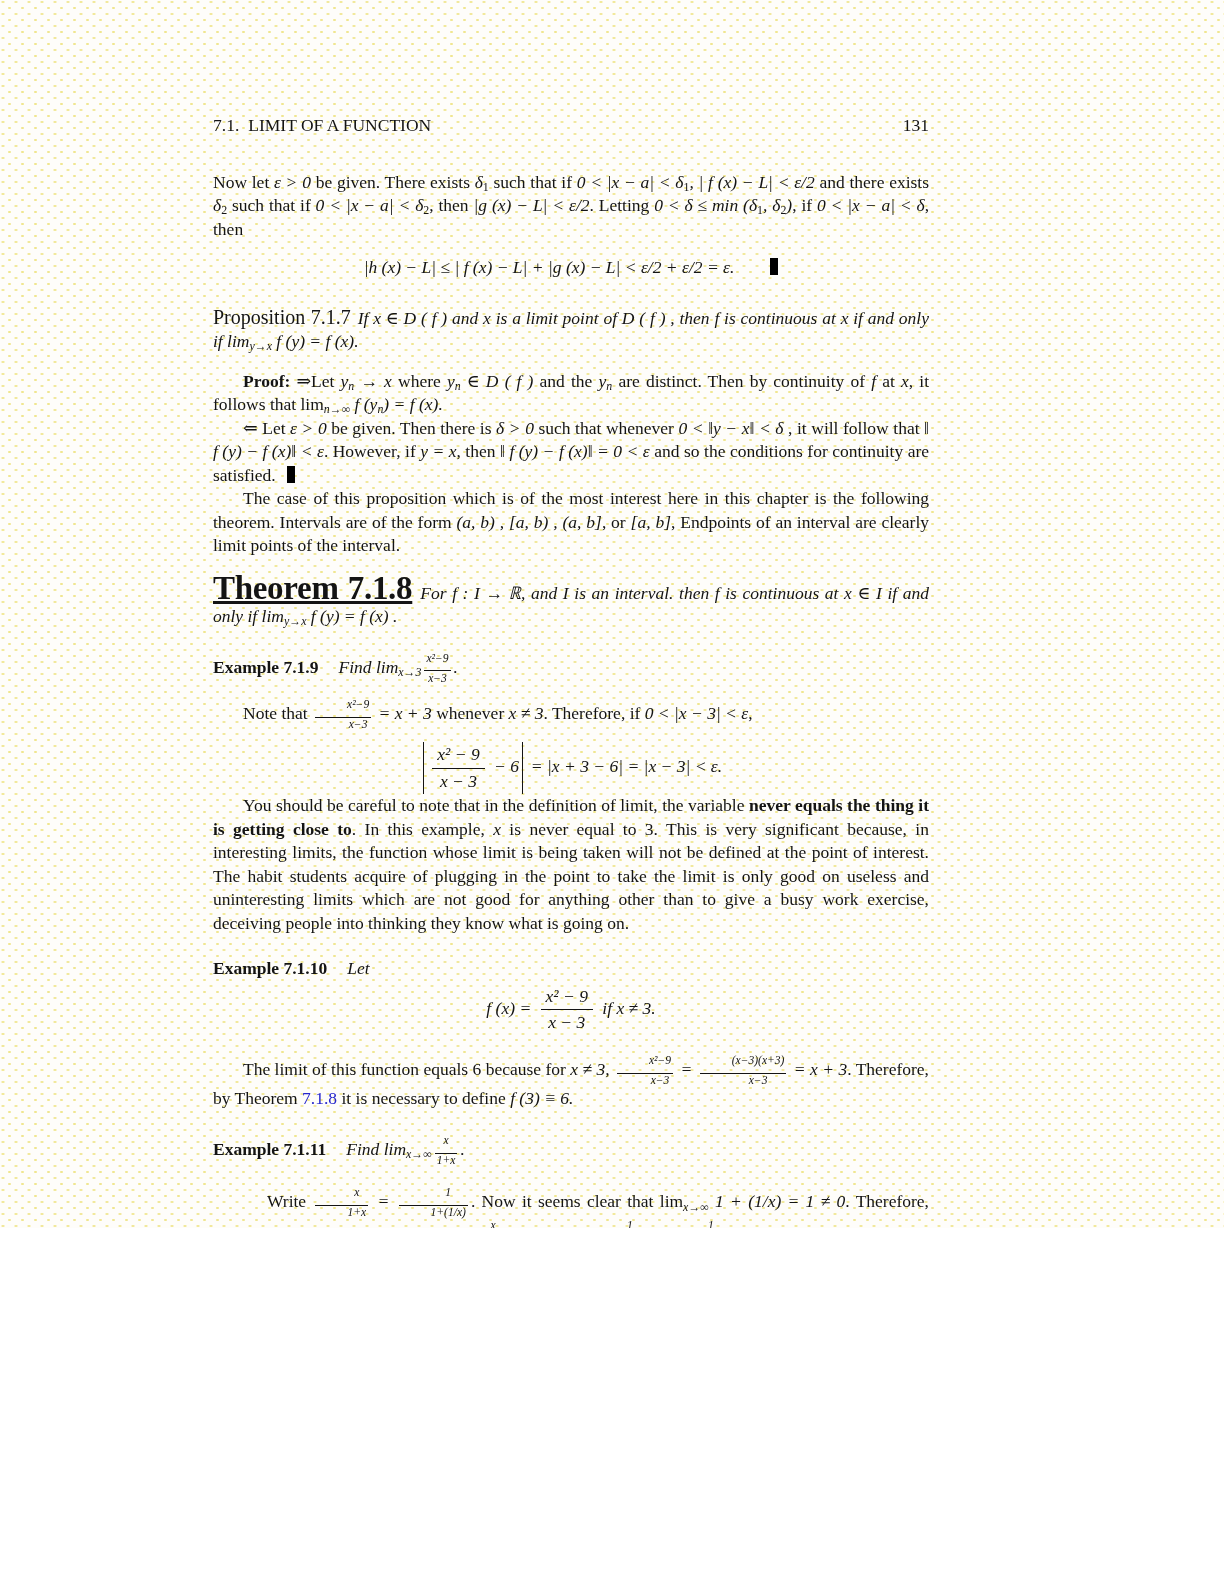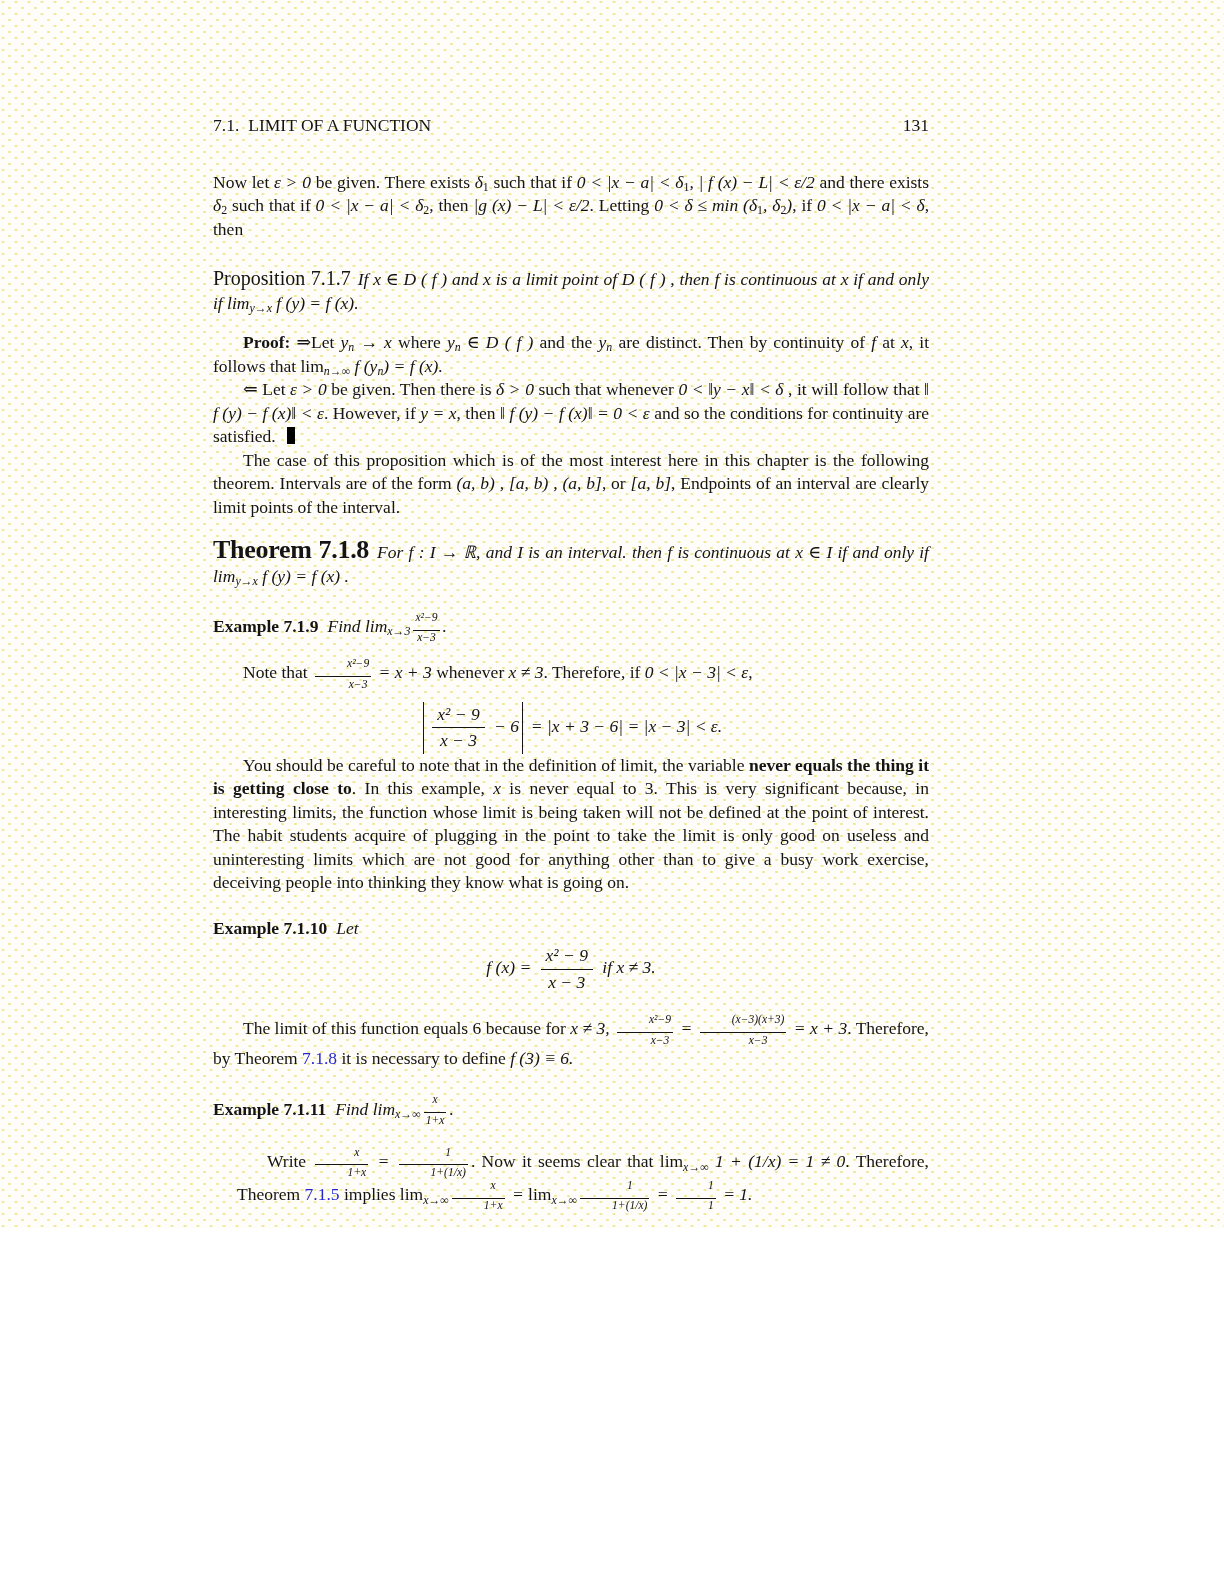--- a/index.html
+++ b/index.html
@@ -43,24 +43,24 @@
        vertical-align:-2px;margin-left:7px;}
   .display{text-align:center;}
   .display .qed{margin-left:36px;}
   .p-nowlet{margin-top:33px;}
   .d1{margin-top:15px;}
   .prop{margin-top:26px;}
   .prop-label{font-weight:normal;font-size:20px;margin-right:7px;}
   .prop-body{font-style:italic;}
   .p-proof1{margin-top:16px;}
   .thm{margin-top:19px;}
-  .thm-label{font-weight:bold;font-size:26px;letter-spacing:-0.3px;margin-right:8px;}
+  .thm-label{font-weight:bold;font-size:33px;letter-spacing:-0.3px;margin-right:8px;text-decoration:underline;}
   .thm-body{font-style:italic;}
   .ex{margin-top:23px;}
-  .ex-label{font-weight:bold;margin-right:9px;}
+  .ex-label{font-weight:bold;margin-right:20px;}
   .ex-body{font-style:italic;}
   .p-note{margin-top:13px;}
   .d2{margin-top:11px;}
   .p-follows{margin-top:13px;}
   .ex10{margin-top:22px;}
   .d3{margin-top:6px;}
   .p-how{margin-top:7px;font-style:italic;}
   .p-limit{margin-top:21px;}
   .ex11{margin-top:23px;}
   .p-write{margin-top:19px;margin-left:24px;}
@@ -73,20 +73,21 @@
 
     <div class="header">
       <div>
         <span class="sec-num">7.1.</span><span>LIMIT OF A FUNCTION</span>
       </div>
       <div>131</div>
     </div>
 
     <p class="p-nowlet"><span>Now let </span><span class="m">ε &gt; 0</span><span> be given.  There exists </span><span class="m">δ</span><sub class="s">1</sub><span> such that if </span><span class="m">0 &lt; |x − a| &lt; δ</span><sub class="s">1</sub><span class="m">, | f (x) − L| &lt; ε/2</span><span> and there exists </span><span class="m">δ</span><sub class="s">2</sub><span> such that if </span><span class="m">0 &lt; |x − a| &lt; δ</span><sub class="s">2</sub><span>, then </span><span class="m">|g (x) − L| &lt; ε/2</span><span>. Letting </span><span class="m">0 &lt; δ ≤ min (δ</span><sub class="s">1</sub><span class="m">, δ</span><sub class="s">2</sub><span class="m">)</span><span>, if </span><span class="m">0 &lt; |x − a| &lt; δ</span><span>, then</span></p>
 
+    <div class="display d1"><span class="m">|h (x) − L| ≤ | f (x) − L| + |g (x) − L| &lt; ε/2 + ε/2 = ε.</span><span class="qed"></span></div>
 
     <p class="prop"><span class="prop-label">Proposition 7.1.7</span><span class="prop-body"><span class="m">If x ∈ D ( f ) and x is a limit point of D ( f ) , then f is continuous at x if and only if </span><span>lim</span><sub class="s m">y→x</sub><span class="m"> f (y) = f (x).</span></span></p>
 
     <p class="p-proof1 ind"><span class="b">Proof: </span><span class="m">⇒</span><span>Let </span><span class="m">y</span><sub class="s m">n</sub><span class="m"> → x</span><span> where </span><span class="m">y</span><sub class="s m">n</sub><span class="m"> ∈ D ( f )</span><span> and the </span><span class="m">y</span><sub class="s m">n</sub><span> are distinct. Then by continuity of </span><span class="m">f</span><span> at </span><span class="m">x</span><span>, it follows that </span><span>lim</span><sub class="s m">n→∞</sub><span class="m"> f (y</span><sub class="s m">n</sub><span class="m">) = f (x).</span></p>
     <p class="ind"><span class="m">⇐</span><span> Let </span><span class="m">ε &gt; 0</span><span> be given. Then there is </span><span class="m">δ &gt; 0</span><span> such that whenever </span><span class="m">0 &lt; ‖y − x‖ &lt; δ</span><span> , it will follow that </span><span class="m">‖ f (y) − f (x)‖ &lt; ε</span><span>. However, if </span><span class="m">y = x</span><span>, then </span><span class="m">‖ f (y) − f (x)‖ = 0 &lt; ε</span><span> and so the conditions for continuity are satisfied. </span><span class="qed"></span></p>
 
     <p class="ind"><span>The case of this proposition which is of the most interest here in this chapter is the following theorem.  Intervals are of the form </span><span class="m">(a, b) , [a, b) , (a, b]</span><span>, or </span><span class="m">[a, b]</span><span>, Endpoints of an interval are clearly limit points of the interval.</span></p>
 
     <p class="thm"><span class="thm-label">Theorem 7.1.8</span><span class="thm-body"><span class="m">For f : I → </span><span>ℝ</span><span class="m">,  and I is an interval. then f is continuous at x ∈ I if and only if </span><span>lim</span><sub class="s m">y→x</sub><span class="m"> f (y) = f (x) .</span></span></p>
 

